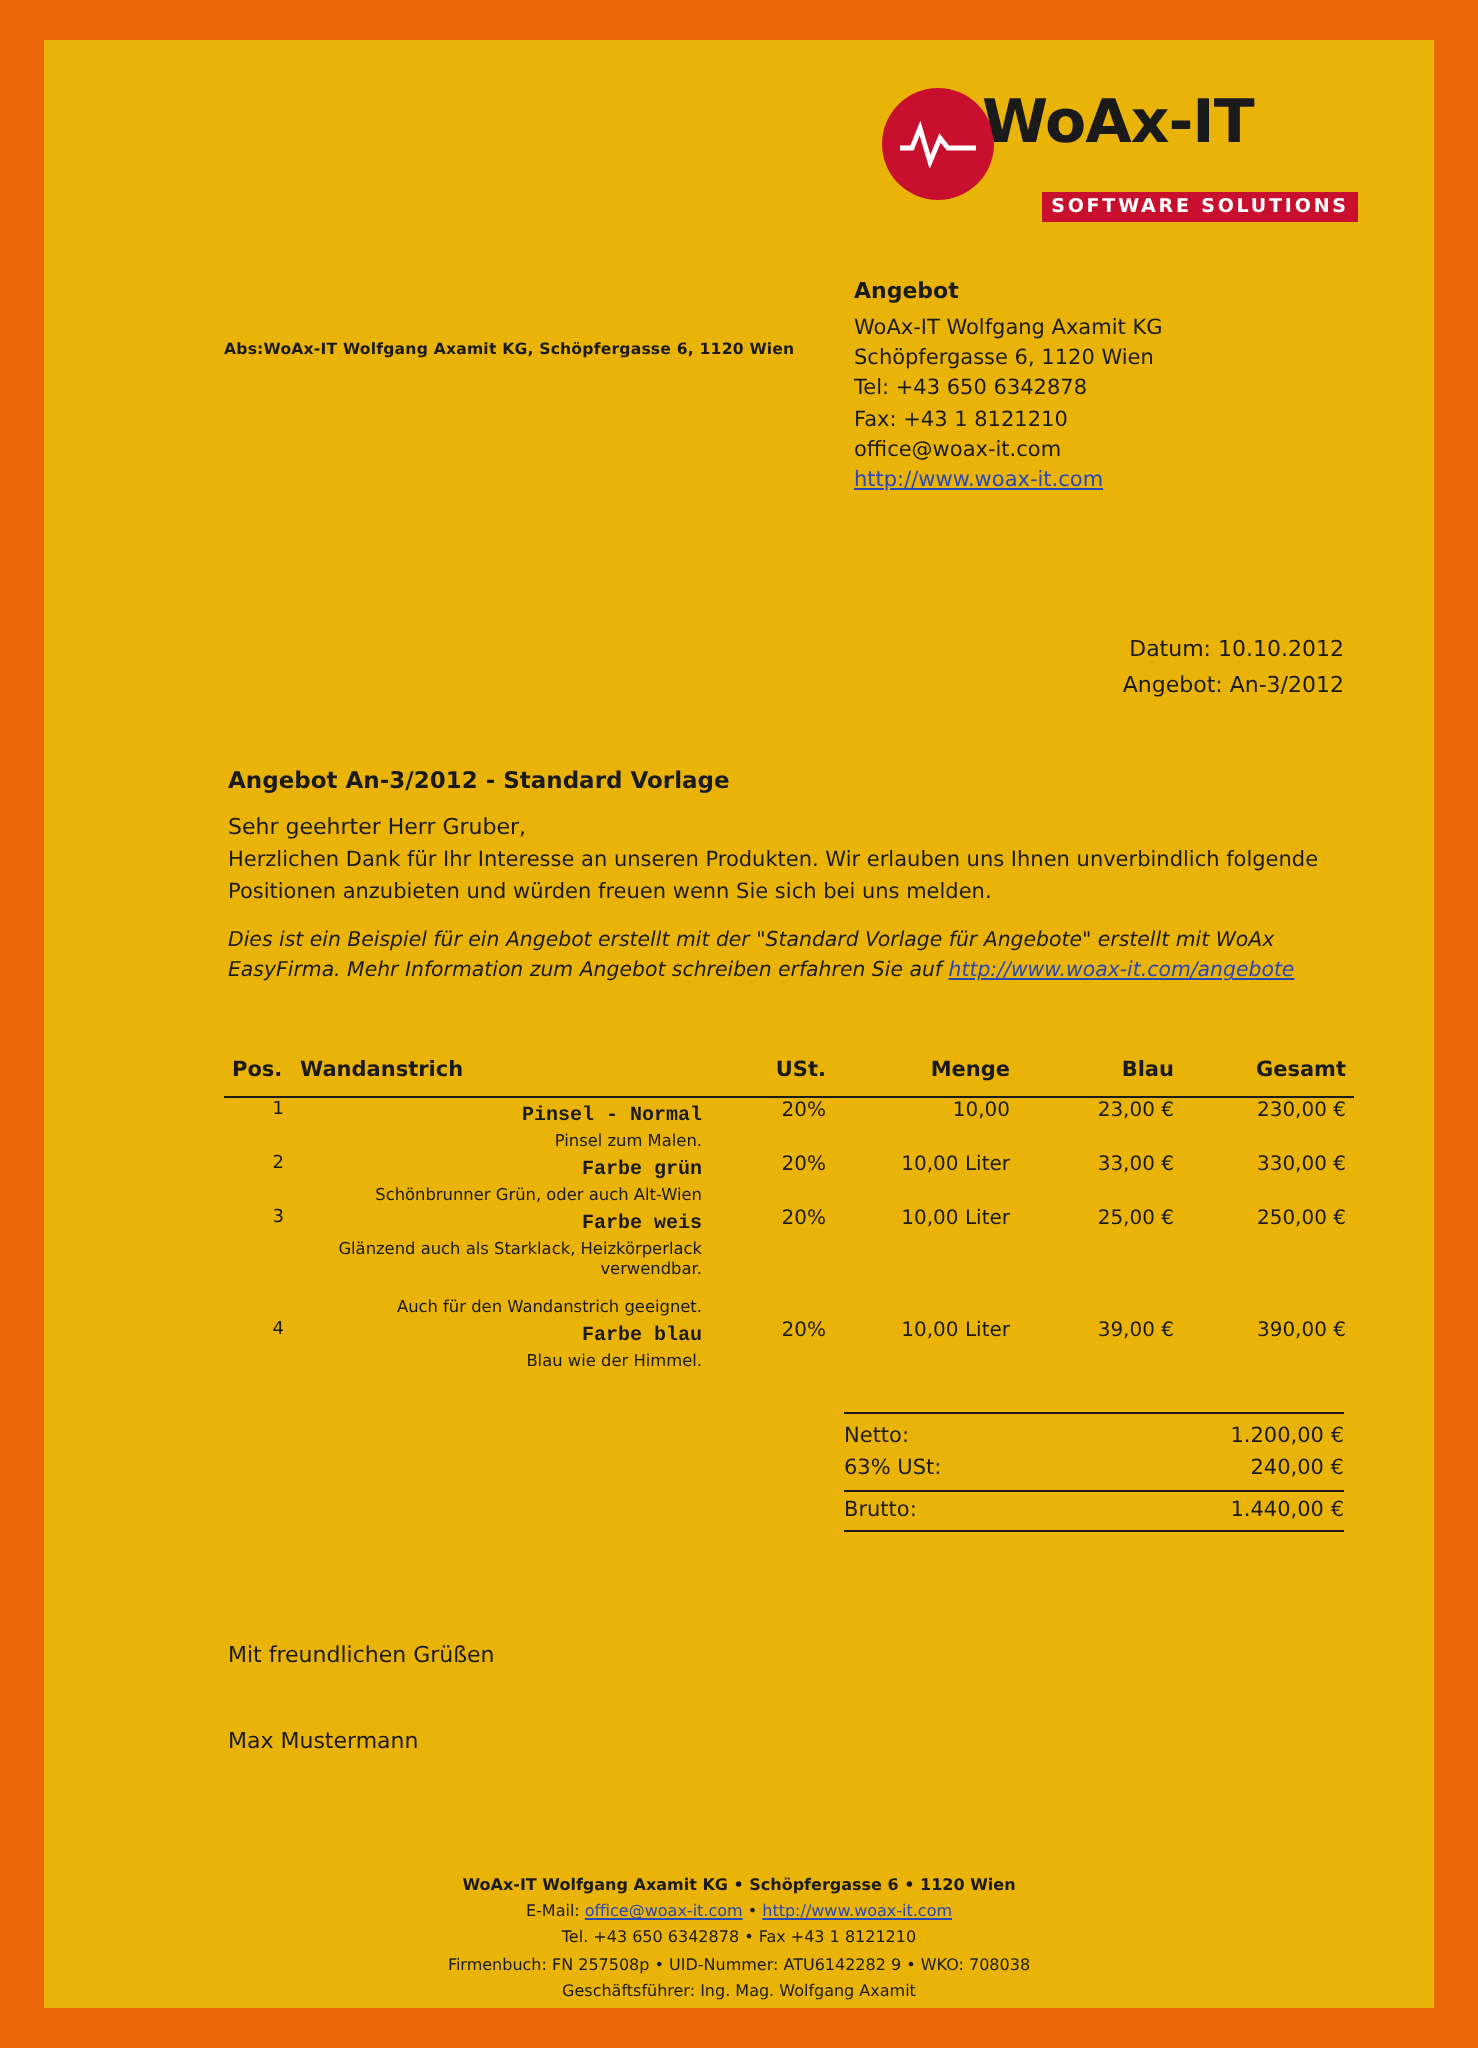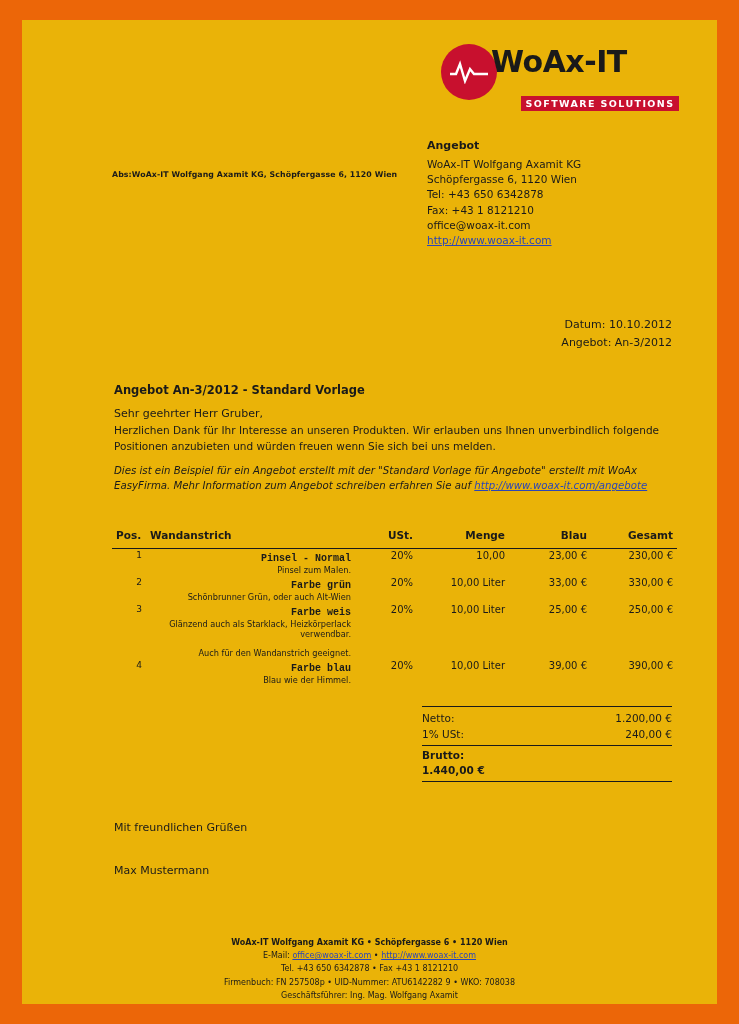--- a/index.html
+++ b/index.html
@@ -151,21 +151,21 @@
   .totals {
     position: absolute;
     right: 45px; top: 686px;
     width: 250px;
     font-size: 10.5px;
     color: #1a1a1a;
     border-top: 1.2px solid #1a1a1a;
     padding-top: 4px;
   }
   .totals .row { display: flex; justify-content: space-between; line-height: 1.5; }
-  .totals .row.bold { font-weight: bold; flex-direction: column; }
+  .totals .row.bold { font-weight: normal; }
   .totals .underline { border-bottom: 1.2px solid #1a1a1a; padding-bottom: 2px;}
 
   .closing {
     position: absolute;
     left: 92px; top: 760px;
     width: 540px;
     font-size: 10.5px;
     color: #1a1a1a;
     line-height: 1.5;
   }
@@ -283,21 +283,21 @@
       </tr>
     </tbody>
   </table>
 
   <div class="totals">
     <div class="row">
       <span>Netto:</span>
       <span>1.200,00 €</span>
     </div>
     <div class="row underline">
-      <span>1% USt:</span>
+      <span>63% USt:</span>
       <span>240,00 €</span>
     </div>
     <div class="row bold underline" style="padding-top:2px">
       <span>Brutto:</span>
       <span>1.440,00 €</span>
     </div>
   </div>
 
   <div class="regards">Mit freundlichen Grüßen</div>
   <div class="signature">Max Mustermann</div>

